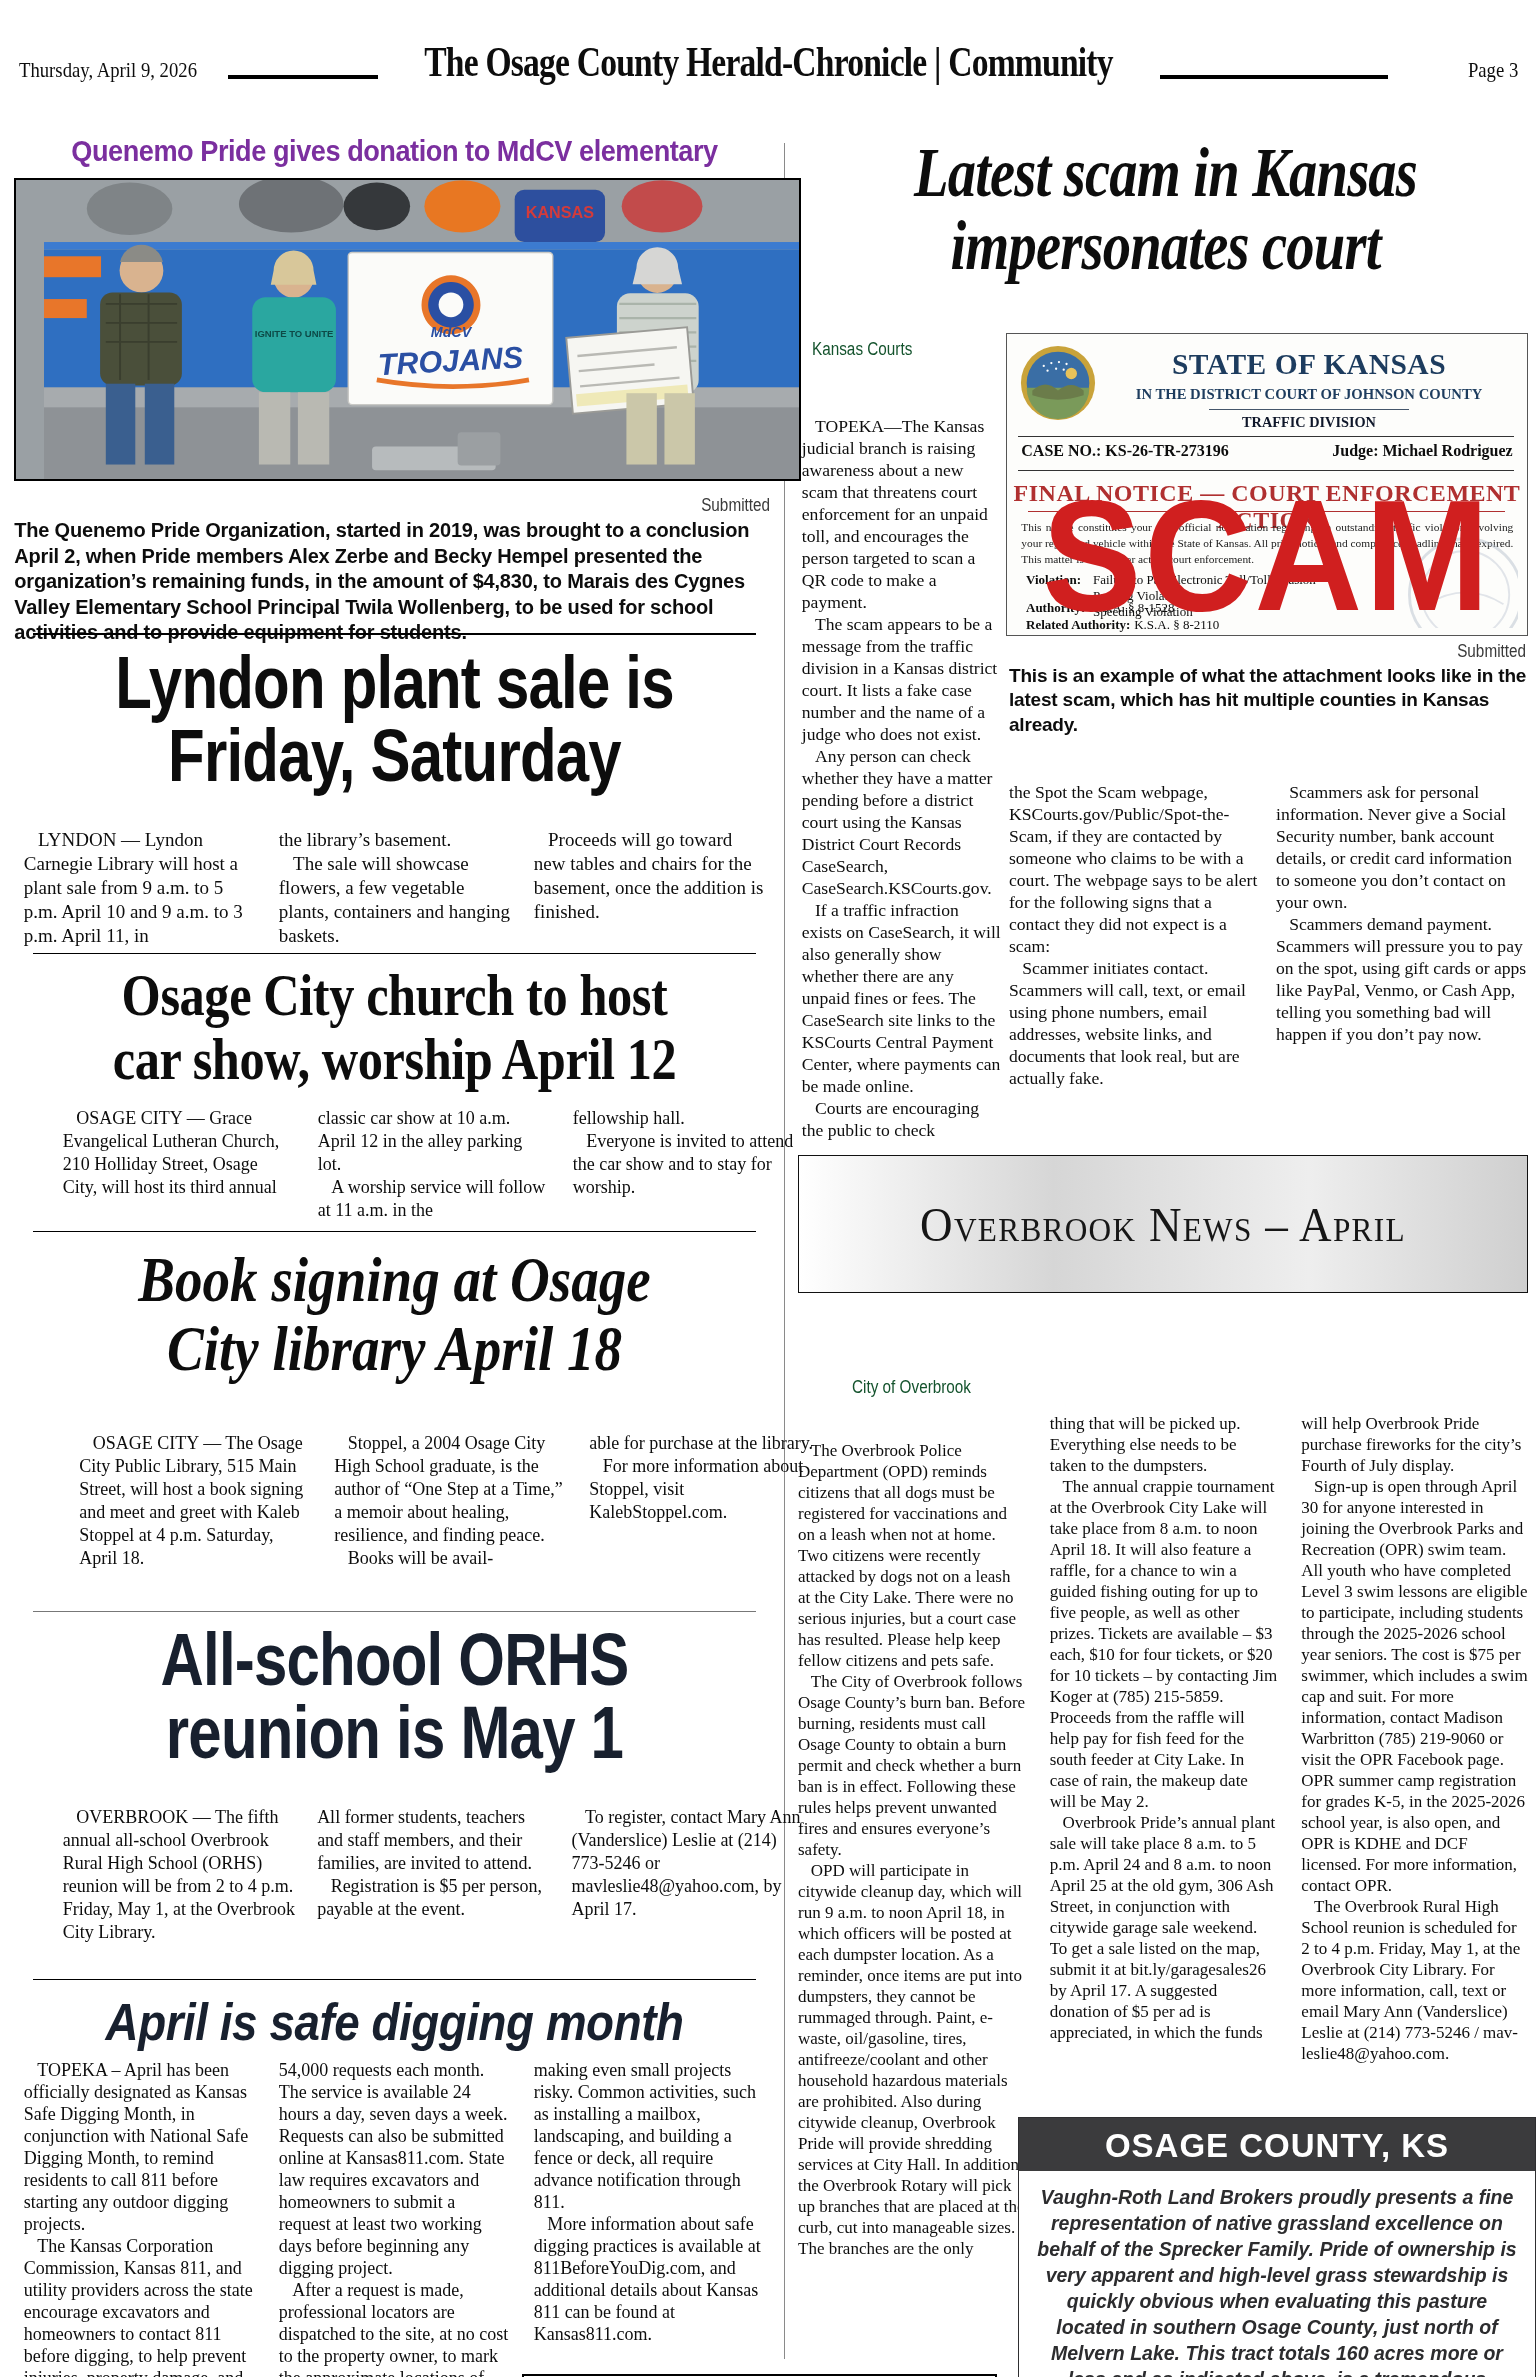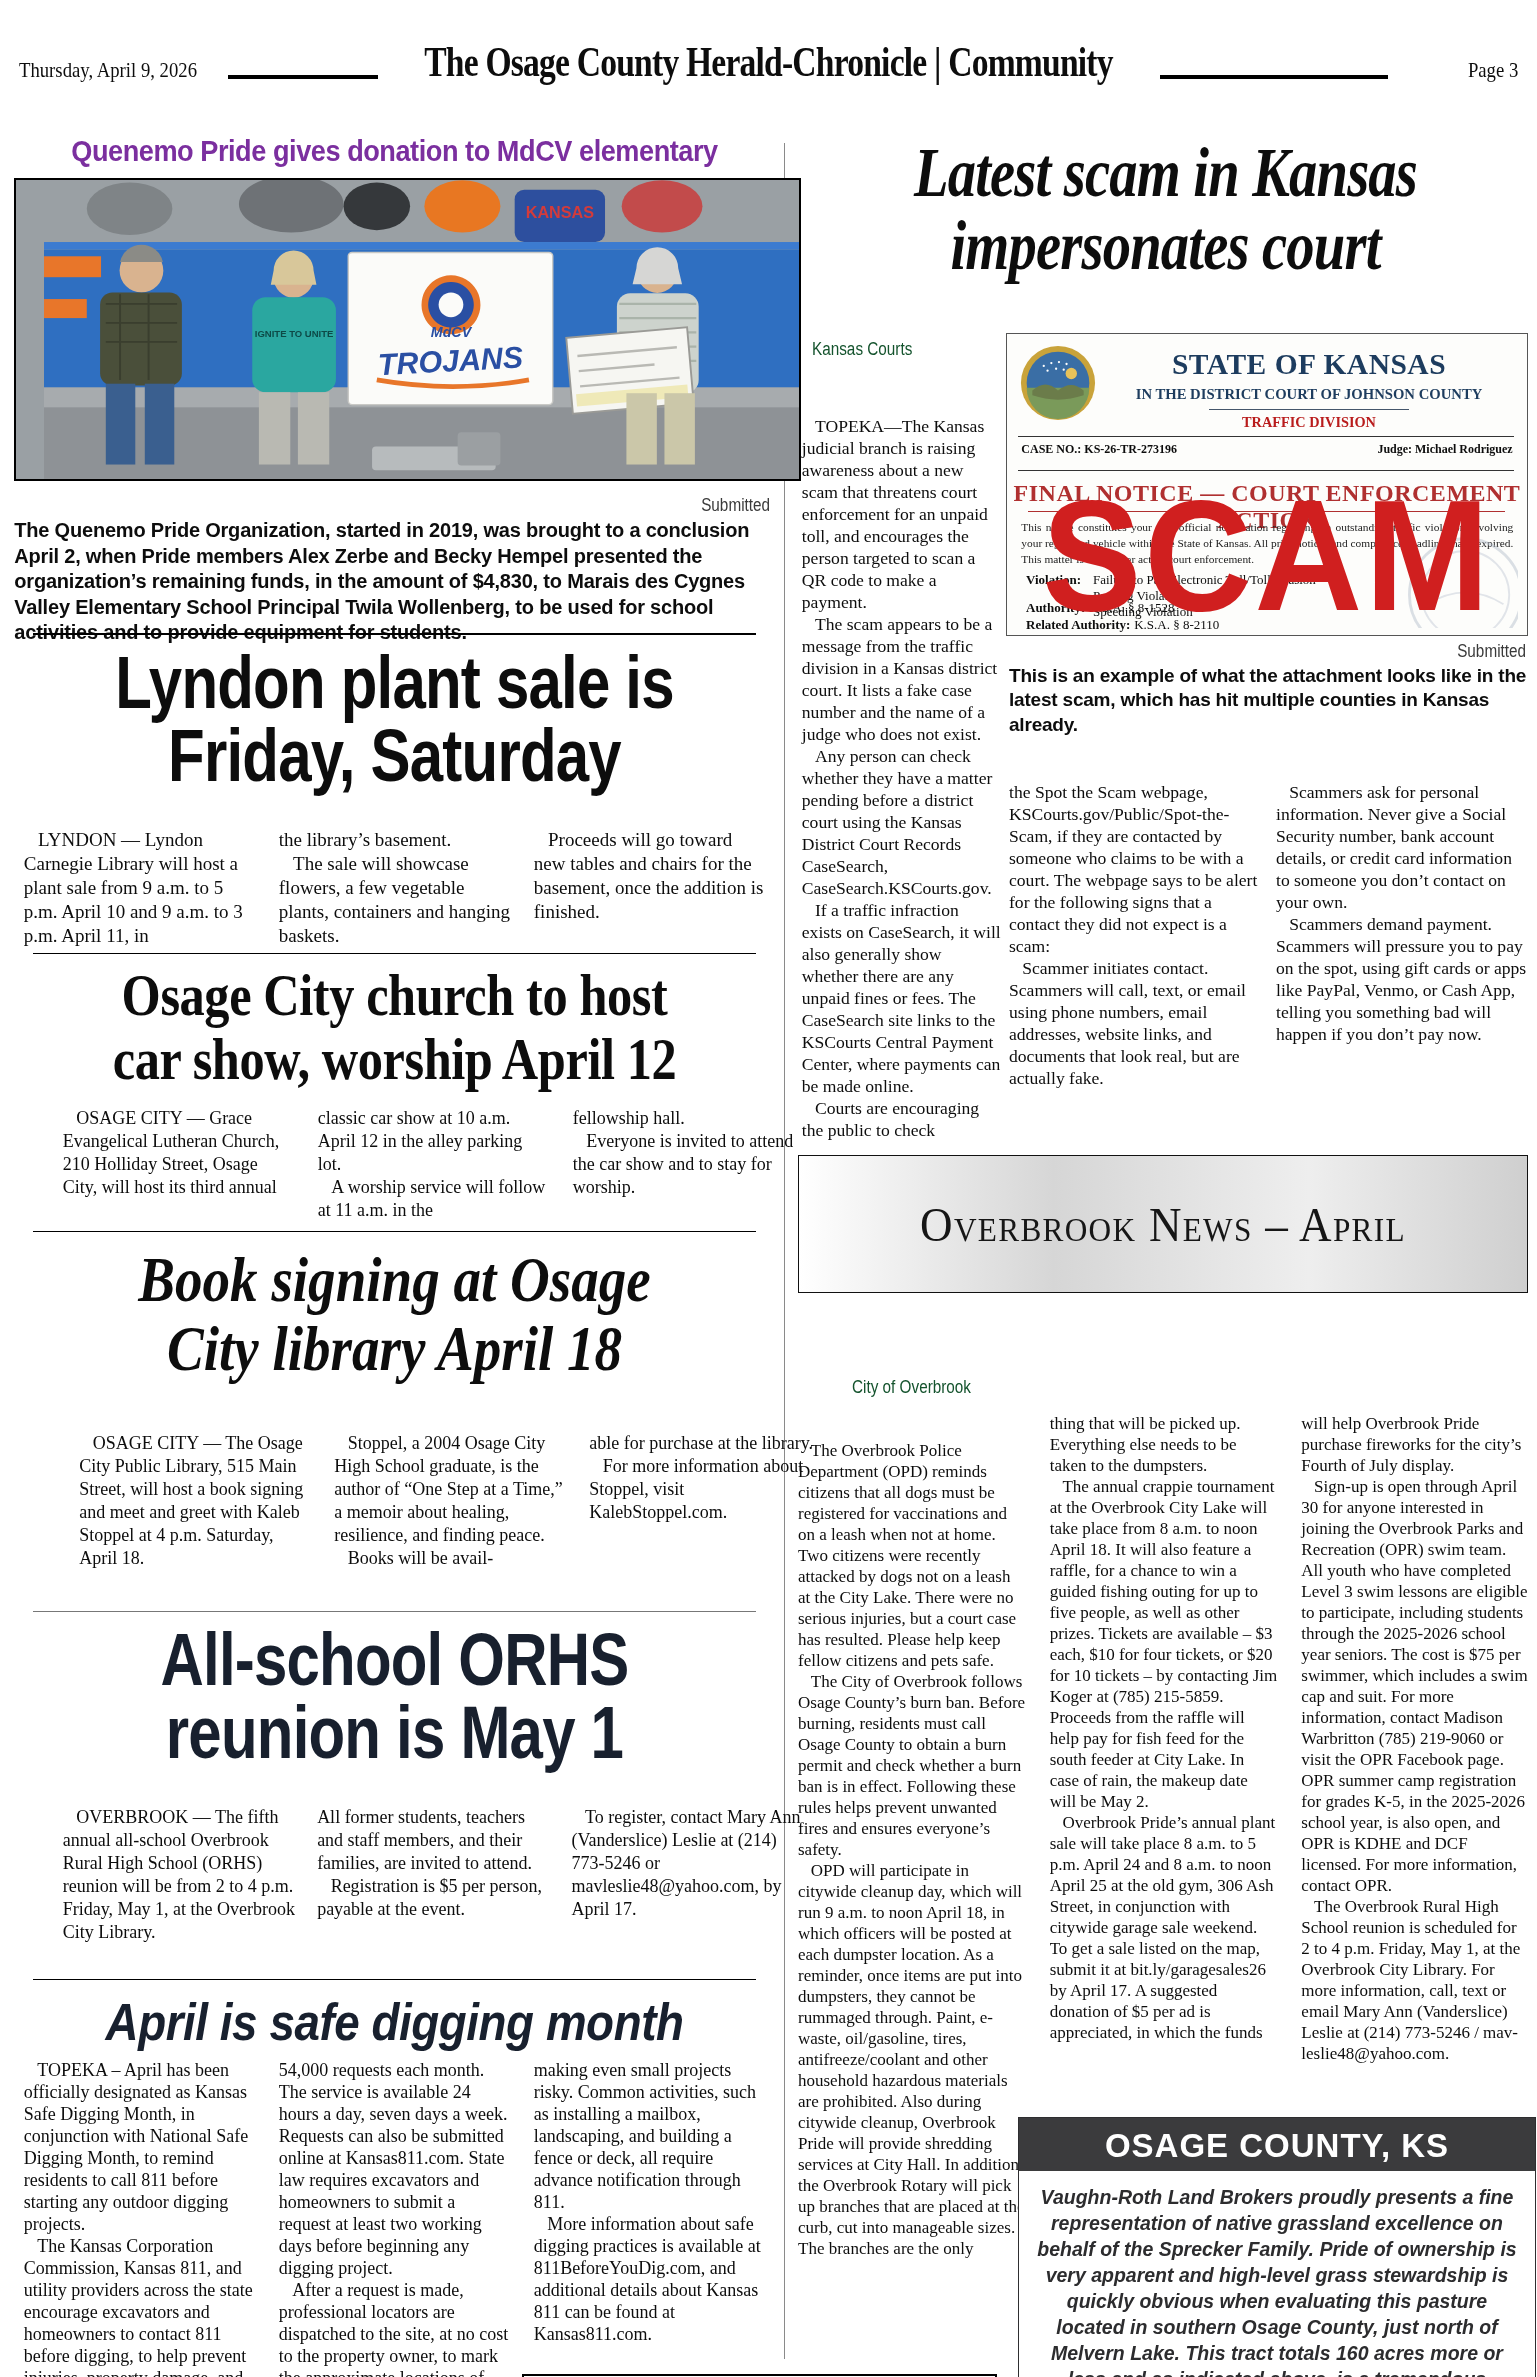--- a/index.html
+++ b/index.html
@@ -39,22 +39,22 @@
   .body37{font-size:17.6px;line-height:22px;}
   .body36{font-size:17px;line-height:21px;}
   
   #right-region{left:798px;top:0;width:735px;}
   .scam-h{font-size:69px;font-weight:bold;font-style:italic;line-height:1.06;letter-spacing:-1px;}
   .byline{font-size:18px;color:#14532d;}
   
   .notice{background:#fdfdfb;border:1.4px solid #555;}
   .notice-state{color:#1d3c5e;font-weight:bold;font-size:29.5px;letter-spacing:0.5px;}
   .notice-court{color:#1d3c5e;font-weight:bold;font-size:14.7px;}
-  .notice-div{color:#b91c1c;font-weight:bold;font-size:14.3px;}
-  .notice-case{font-weight:bold;font-size:12px;}
+  .notice-div{color:#0f172a;font-weight:bold;font-size:14.3px;}
+  .notice-case{font-weight:bold;font-size:16px;}
   .notice-final{color:#b03030;font-weight:bold;font-size:24px;letter-spacing:0.5px;}
   .notice-small{font-size:11.4px;line-height:16px;color:#222;}
   .notice-lbl{font-weight:bold;font-size:13px;}
   .notice-item{font-size:13px;}
   .scam-stamp{color:#d01f1f;font-weight:bold;font-size:157px;letter-spacing:2.9px;line-height:1;transform:scaleX(.95);transform-origin:center;}
   
   .ob-banner{border:1.4px solid #111;background:linear-gradient(90deg,#ffffff 0%,#d6d6d6 35%,#eeeeee 70%,#cfcfcf 100%);}
   .ob-banner-text{font-variant:small-caps;font-size:49px;letter-spacing:1.4px;color:#161616;font-weight:normal;}
   
   .ad-border{border:2.4px solid #000;background:#fff;}

